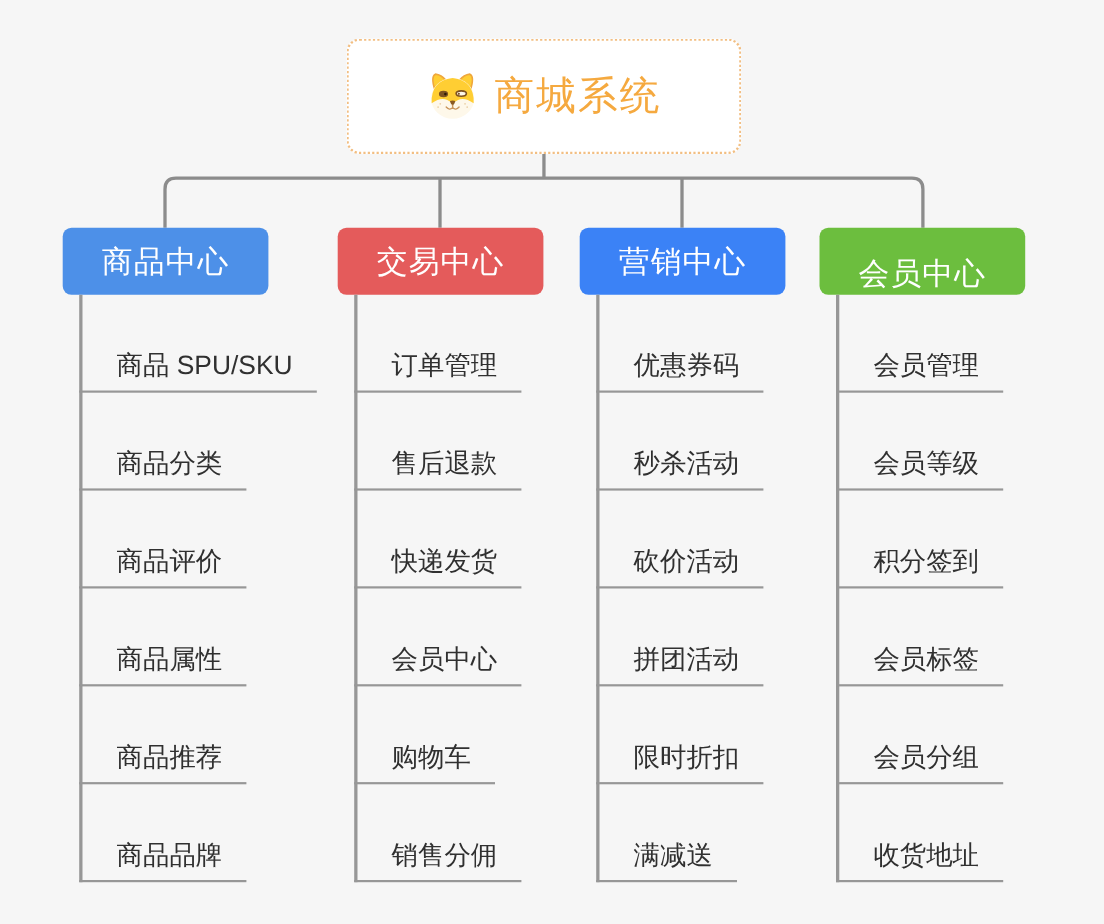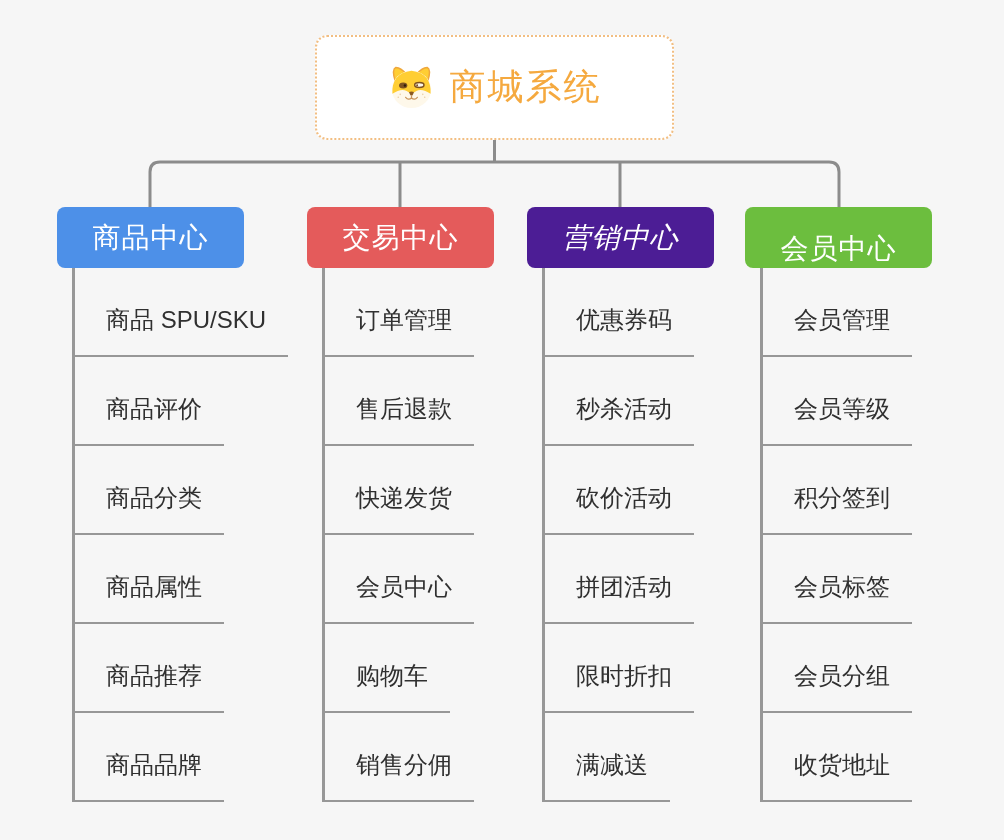--- a/index.html
+++ b/index.html
@@ -78,21 +78,21 @@
   .items {
     position: absolute;
     left: 15px; top: 61px;
   }
   .item {
     box-sizing: border-box;
     height: 89px;
     width: fit-content;
     display: flex;
     align-items: flex-end;
-    padding: 0 22px 19px 34px;
+    padding: 0 22px 7px 34px;
     border-bottom: 2px solid var(--underline, #979797);
   }
   .item span {
     font-size: 24px;
     color: #303030;
     white-space: nowrap;
   }
 </style>
 </head>
 <body>
@@ -135,24 +135,24 @@
   <div class="column" style="left:57px">
       <div class="branch-header" style="background: rgb(77, 144, 232);">
         <span class="branch-label">商品中心</span>
       </div>
       <div class="spine"></div>
       <div class="items">
         <div class="item">
           <span>商品 SPU/SKU</span>
         </div>
         <div class="item">
+          <span>商品分类</span>
+        </div>
+        <div class="item">
           <span>商品评价</span>
-        </div>
-        <div class="item">
-          <span>商品分类</span>
         </div>
         <div class="item">
           <span>商品属性</span>
         </div>
         <div class="item">
           <span>商品推荐</span>
         </div>
         <div class="item">
           <span>商品品牌</span>
         </div>
@@ -178,21 +178,21 @@
         </div>
         <div class="item">
           <span>购物车</span>
         </div>
         <div class="item">
           <span>销售分佣</span>
         </div>
       </div>
     </div>
   <div class="column" style="left:527px">
-      <div class="branch-header" style="background: #4c1d95; font-style: italic;">
+      <div class="branch-header" style="background: #3b82f6;">
         <span class="branch-label">营销中心</span>
       </div>
       <div class="spine"></div>
       <div class="items">
         <div class="item">
           <span>优惠券码</span>
         </div>
         <div class="item">
           <span>秒杀活动</span>
         </div>

